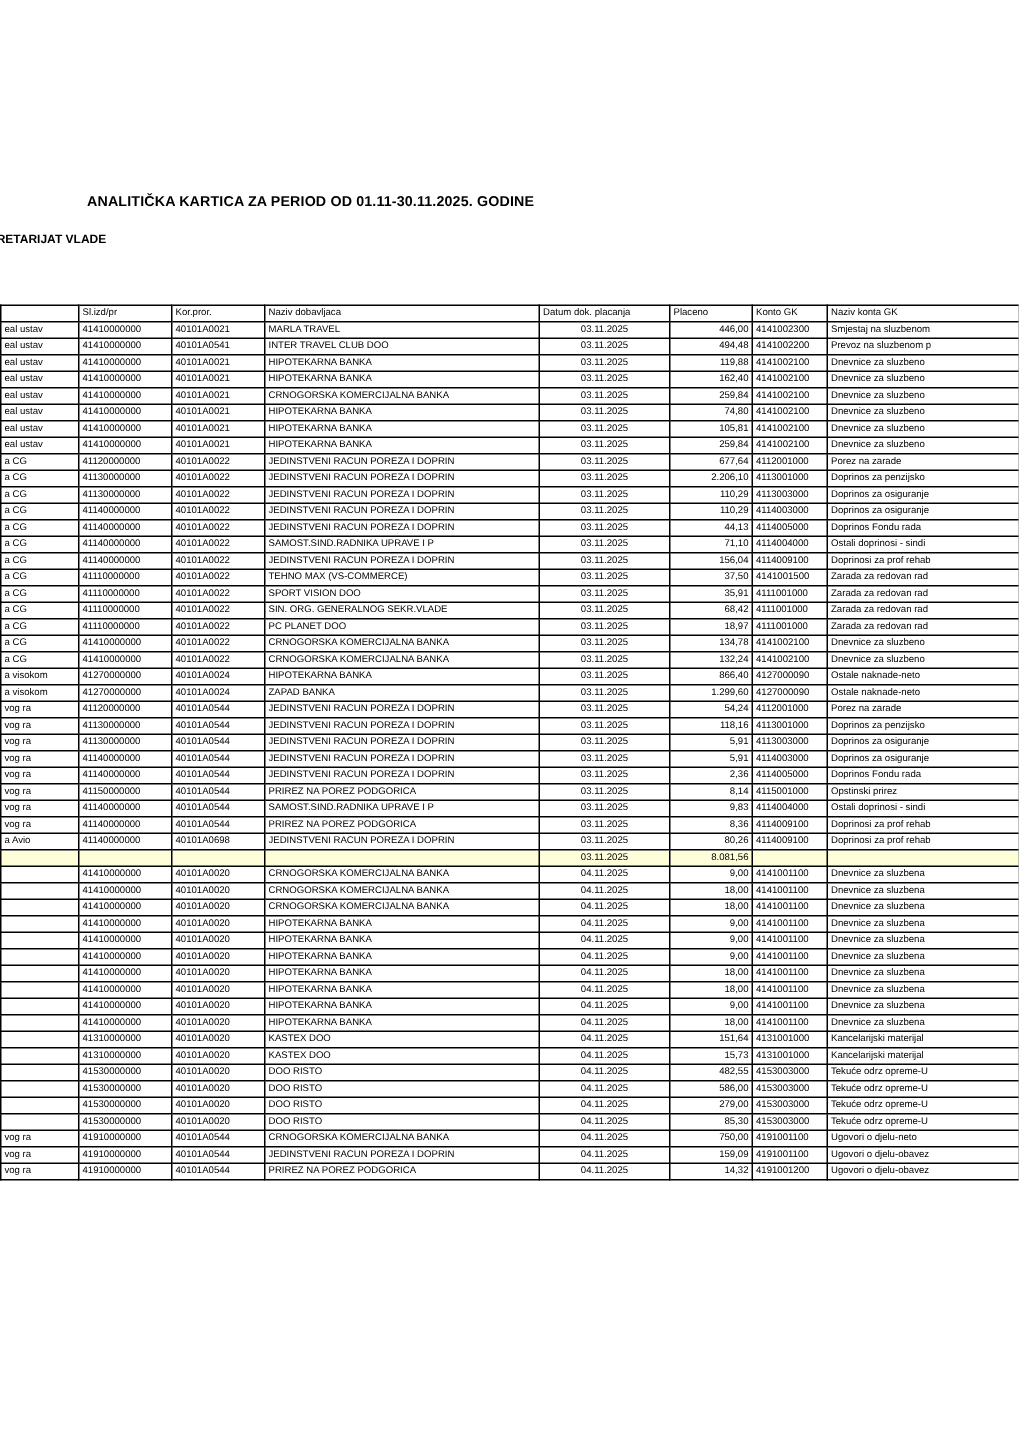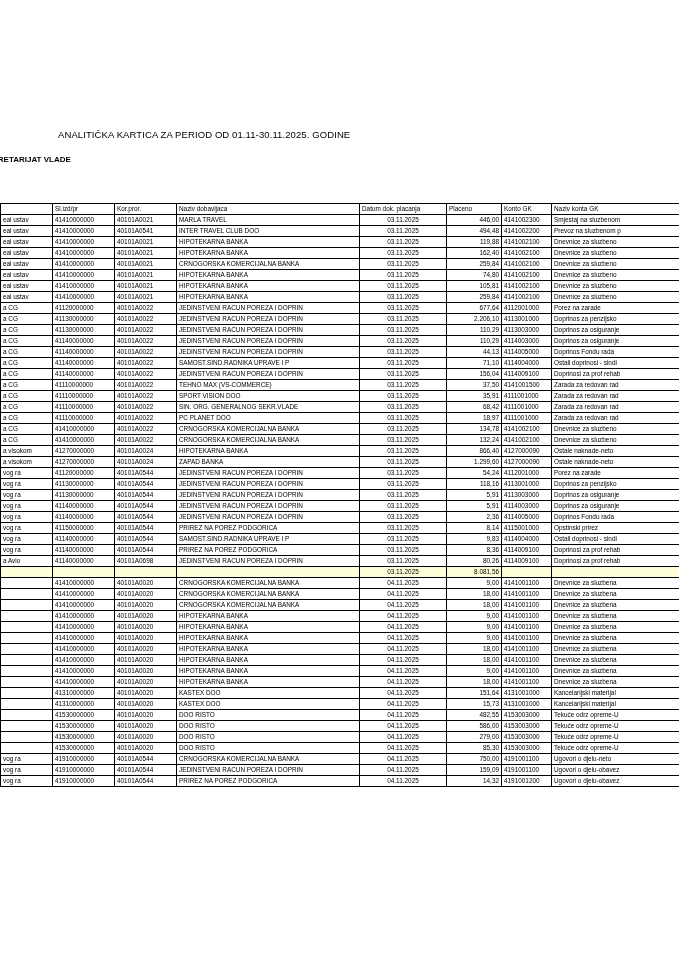--- a/index.html
+++ b/index.html
@@ -19,21 +19,21 @@
     position: relative;
     width: 679px;
     height: 960px;
     background: #ffffff;
   }
   .doc-title {
     position: absolute;
     left: 58px;
     top: 129px;
     font-size: 9.5px;
-    font-weight: normal;
+    font-weight: bold;
     letter-spacing: 0.1px;
     white-space: nowrap;
   }
   .doc-subtitle {
     position: absolute;
     left: -8px;
     top: 155px;
     font-size: 8px;
     font-weight: bold;
     white-space: nowrap;

